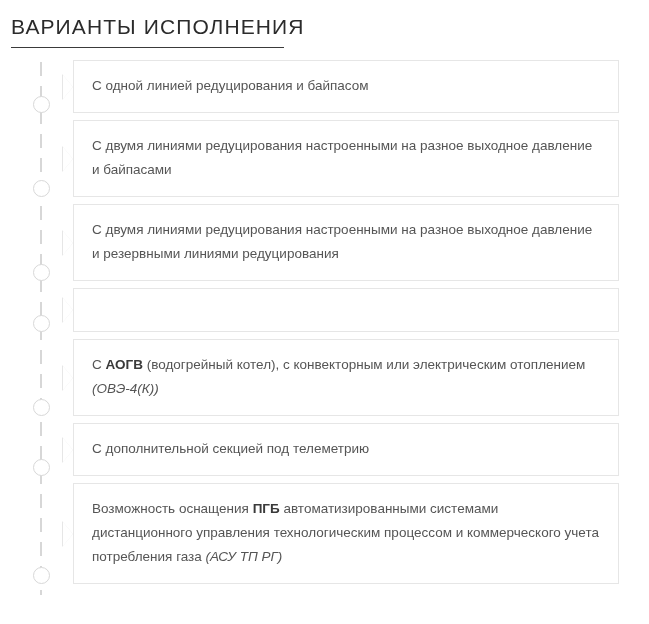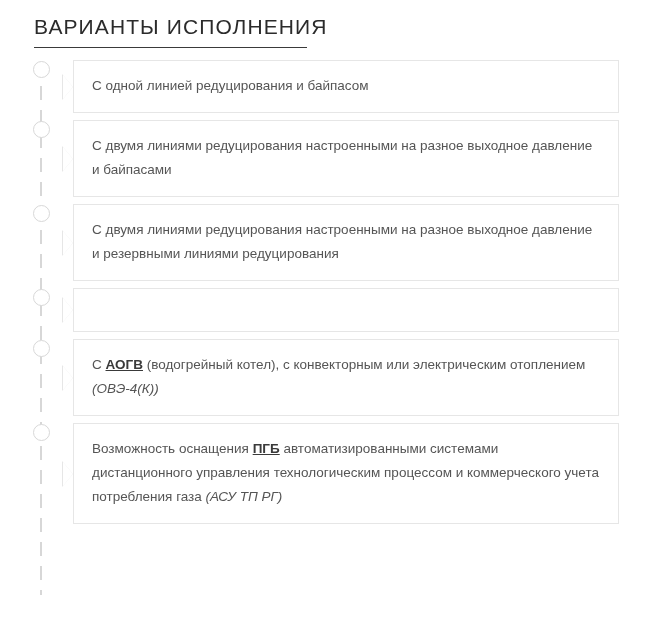--- a/index.html
+++ b/index.html
@@ -18,21 +18,21 @@
   .page {
     position: relative;
     width: 649px;
     height: 624px;
     background: #ffffff;
   }
 
   
   .title-block {
     position: absolute;
-    left: 34px;
+    left: 11px;
     top: 14px;
     width: 420px;
   }
   .page-title {
     font-size: 21px;
     letter-spacing: 1.1px;
     color: #2b2b2b;
     font-weight: 400;
     line-height: 26px;
     white-space: nowrap;
@@ -66,21 +66,21 @@
     background-repeat: repeat-y;
   }
 
   .rows {
     position: relative;
   }
 
   .row {
     position: relative;
     display: flex;
-    align-items: flex-start;
+    align-items: flex-end;
     margin-bottom: 7px;
   }
 
   .marker {
     position: relative;
     flex: 0 0 28px;
     height: 100%;
     min-height: 18px;
     display: flex;
     align-items: center;
@@ -132,21 +132,20 @@
 
   .card-text {
     font-size: 13.5px;
     line-height: 24px;
     color: #555555;
     font-weight: 400;
   }
   .card-text b {
     font-weight: 700;
     color: #3a3a3a;
-    text-decoration: underline;
   }
   .card-text i {
     font-style: italic;
   }
 </style>
 </head>
 <body>
 
 <div class="page">
 
@@ -207,19 +206,29 @@
             <div class="card-text">С <b>АОГВ</b> (водогрейный котел), с конвекторным или электрическим отоплением <i>(ОВЭ-4(К))</i></div>
           </div>
         </div>
         <div class="row">
           <div class="marker">
             <div class="dot"></div>
           </div>
           <div class="card">
             <span class="notch-outer"></span>
             <span class="notch-inner"></span>
+            <div class="card-text">С дополнительной секцией под телеметрию</div>
+          </div>
+        </div>
+        <div class="row">
+          <div class="marker">
+            <div class="dot"></div>
+          </div>
+          <div class="card">
+            <span class="notch-outer"></span>
+            <span class="notch-inner"></span>
             <div class="card-text">Возможность оснащения <b>ПГБ</b> автоматизированными системами дистанционного управления технологическим процессом и коммерческого учета потребления газа <i>(АСУ ТП РГ)</i></div>
           </div>
         </div>
       </div>
   </div>
 
 </div>
 
 </body></html>

